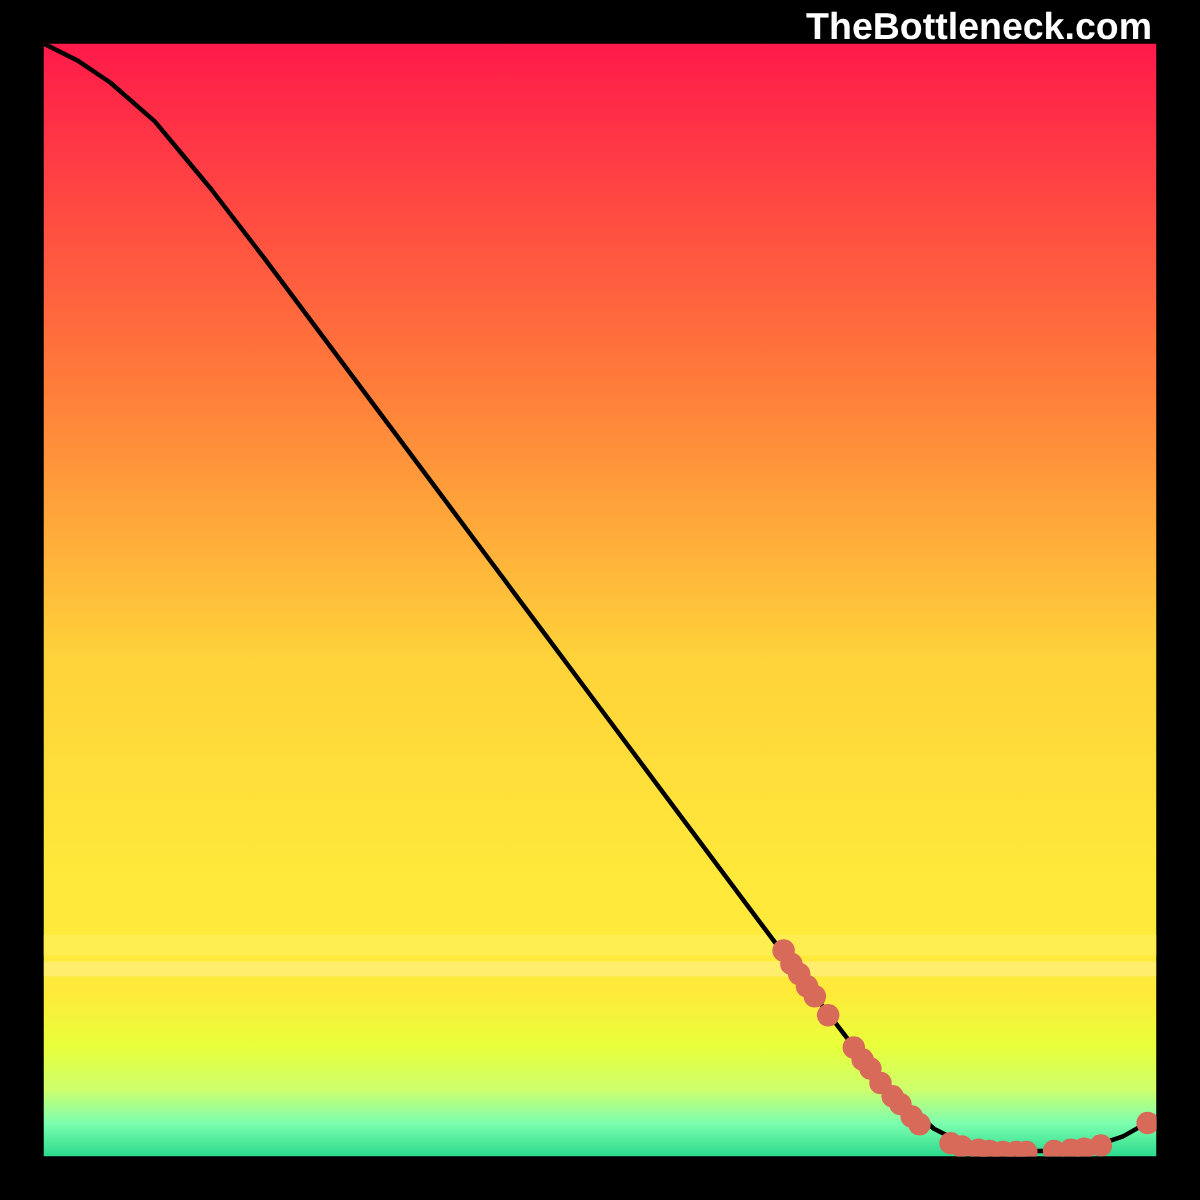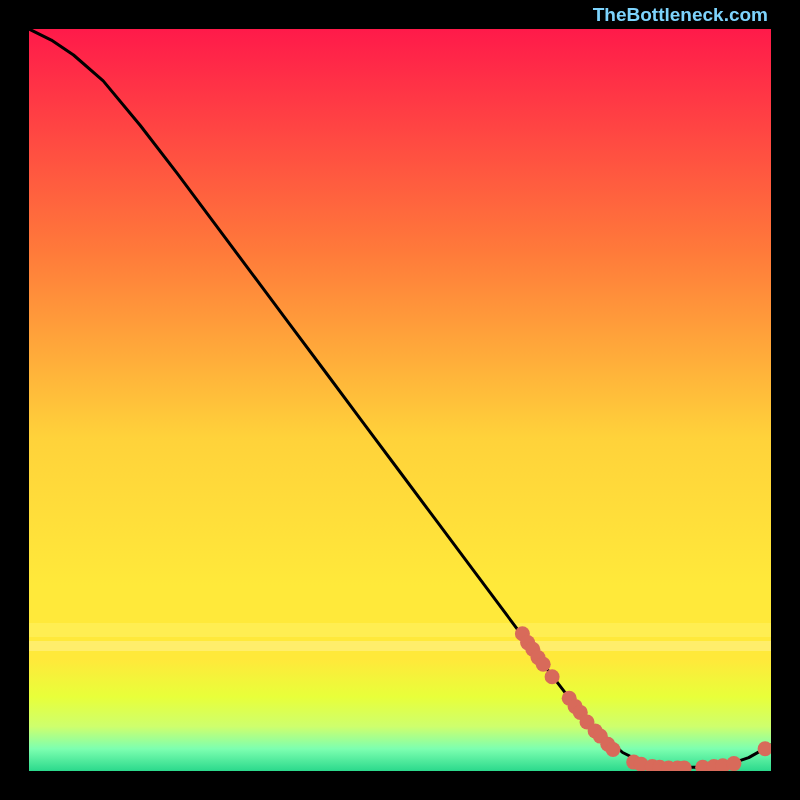--- a/index.html
+++ b/index.html
@@ -23,23 +23,23 @@
     left: 0;
     top: 0;
     width: 742px;
     height: 742px;
   }
   .watermark {
     position: absolute;
     right: 32px;
     top: 4px;
     font-family: Arial, Helvetica, sans-serif;
-    font-size: 19px;
+    font-size: 25px;
     font-weight: bold;
-    color: #7dd3fc;
+    color: #ffffff;
     letter-spacing: 0px;
   }
   svg { display: block; }
 </style>
 </head>
 <body>
 
 <div class="frame">
   <svg class="plotarea" width="742" height="742" viewBox="0 0 742 742">
     <defs>

